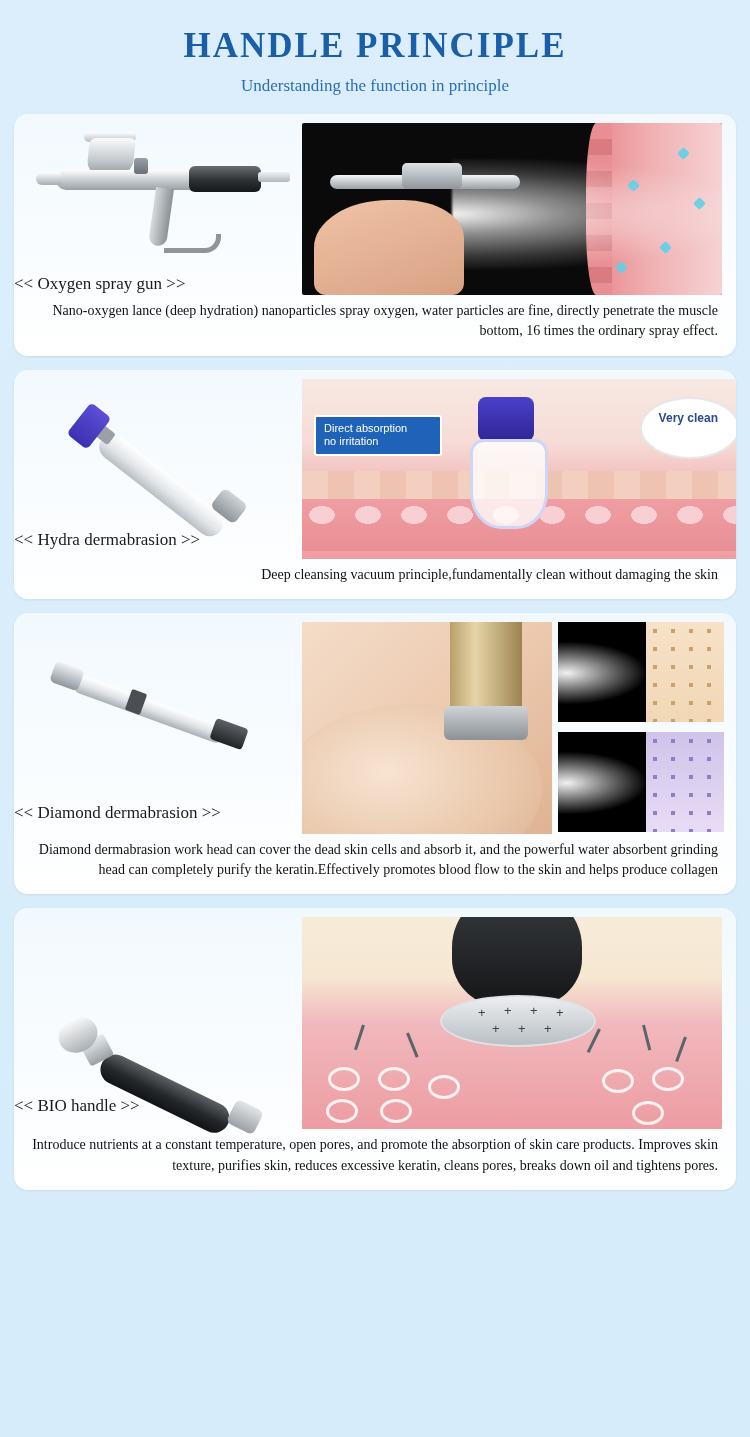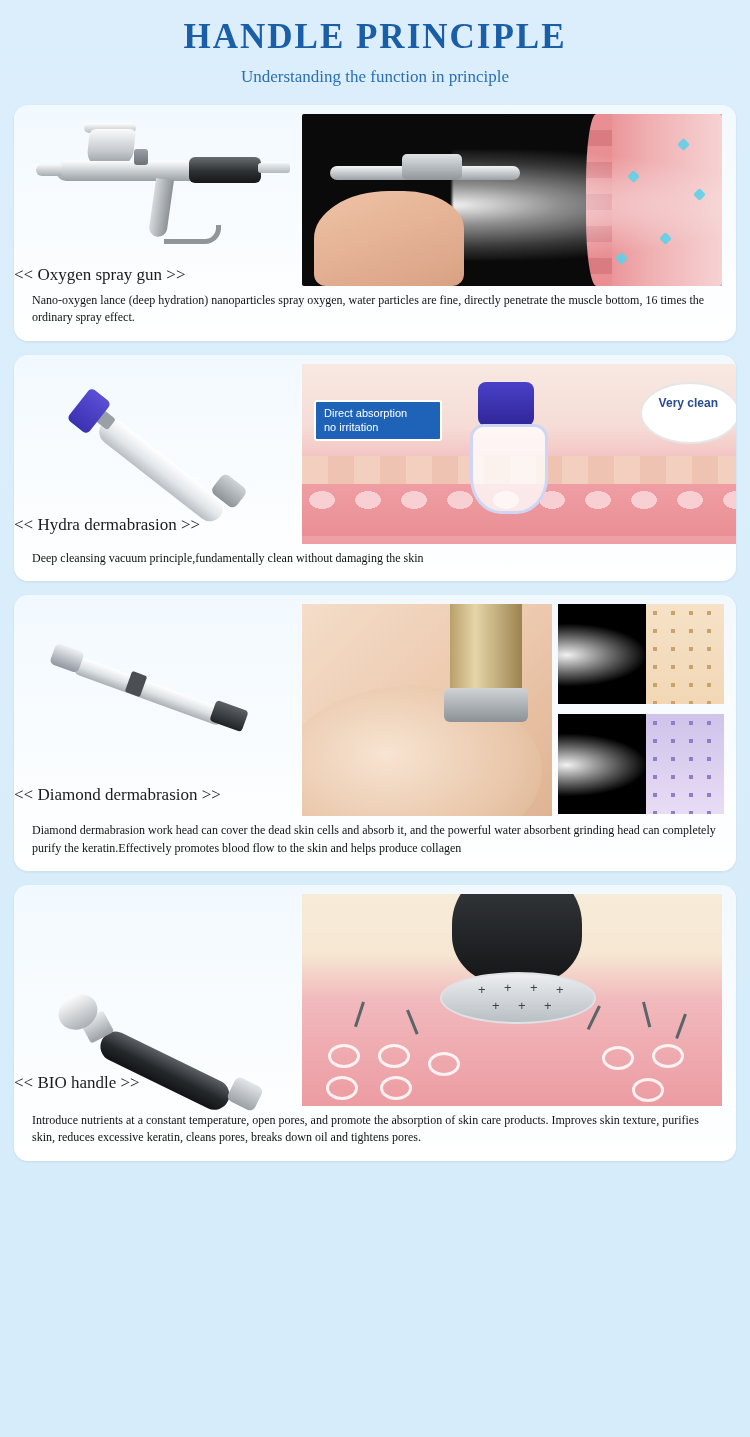--- a/index.html
+++ b/index.html
@@ -15,21 +15,21 @@
   }
   .page {
     position: relative;
     width: 750px;
     height: 1437px;
     background: linear-gradient(180deg, #dceefb 0%, #d6ecfa 100%);
   }
 
   
   .header {
-    padding-top: 17px;
+    padding-top: 26px;
     text-align: center;
   }
   .header h1 {
     margin: 0;
     font-size: 35px;
     letter-spacing: 2px;
     color: #1a5ea8;
     font-weight: bold;
     font-family: "Liberation Serif", serif;
   }
@@ -63,24 +63,25 @@
     flex: 1 1 auto;
     padding: 9px 10px 0 0;
   }
   .handle-caption {
     font-size: 17px;
     color: #1b1b1b;
     font-family: "Liberation Serif", serif;
   }
   .desc {
     padding: 6px 18px 14px 18px;
-    font-size: 12px;
+    font-size: 14px;
     line-height: 1.45;
     color: #111;
     font-family: "Liberation Serif", serif;
+    text-align: right;
   }
   .photo {
     position: relative;
     overflow: hidden;
     background: #eee;
   }
   .tool-art {
     position: relative;
     height: 150px;
   }

